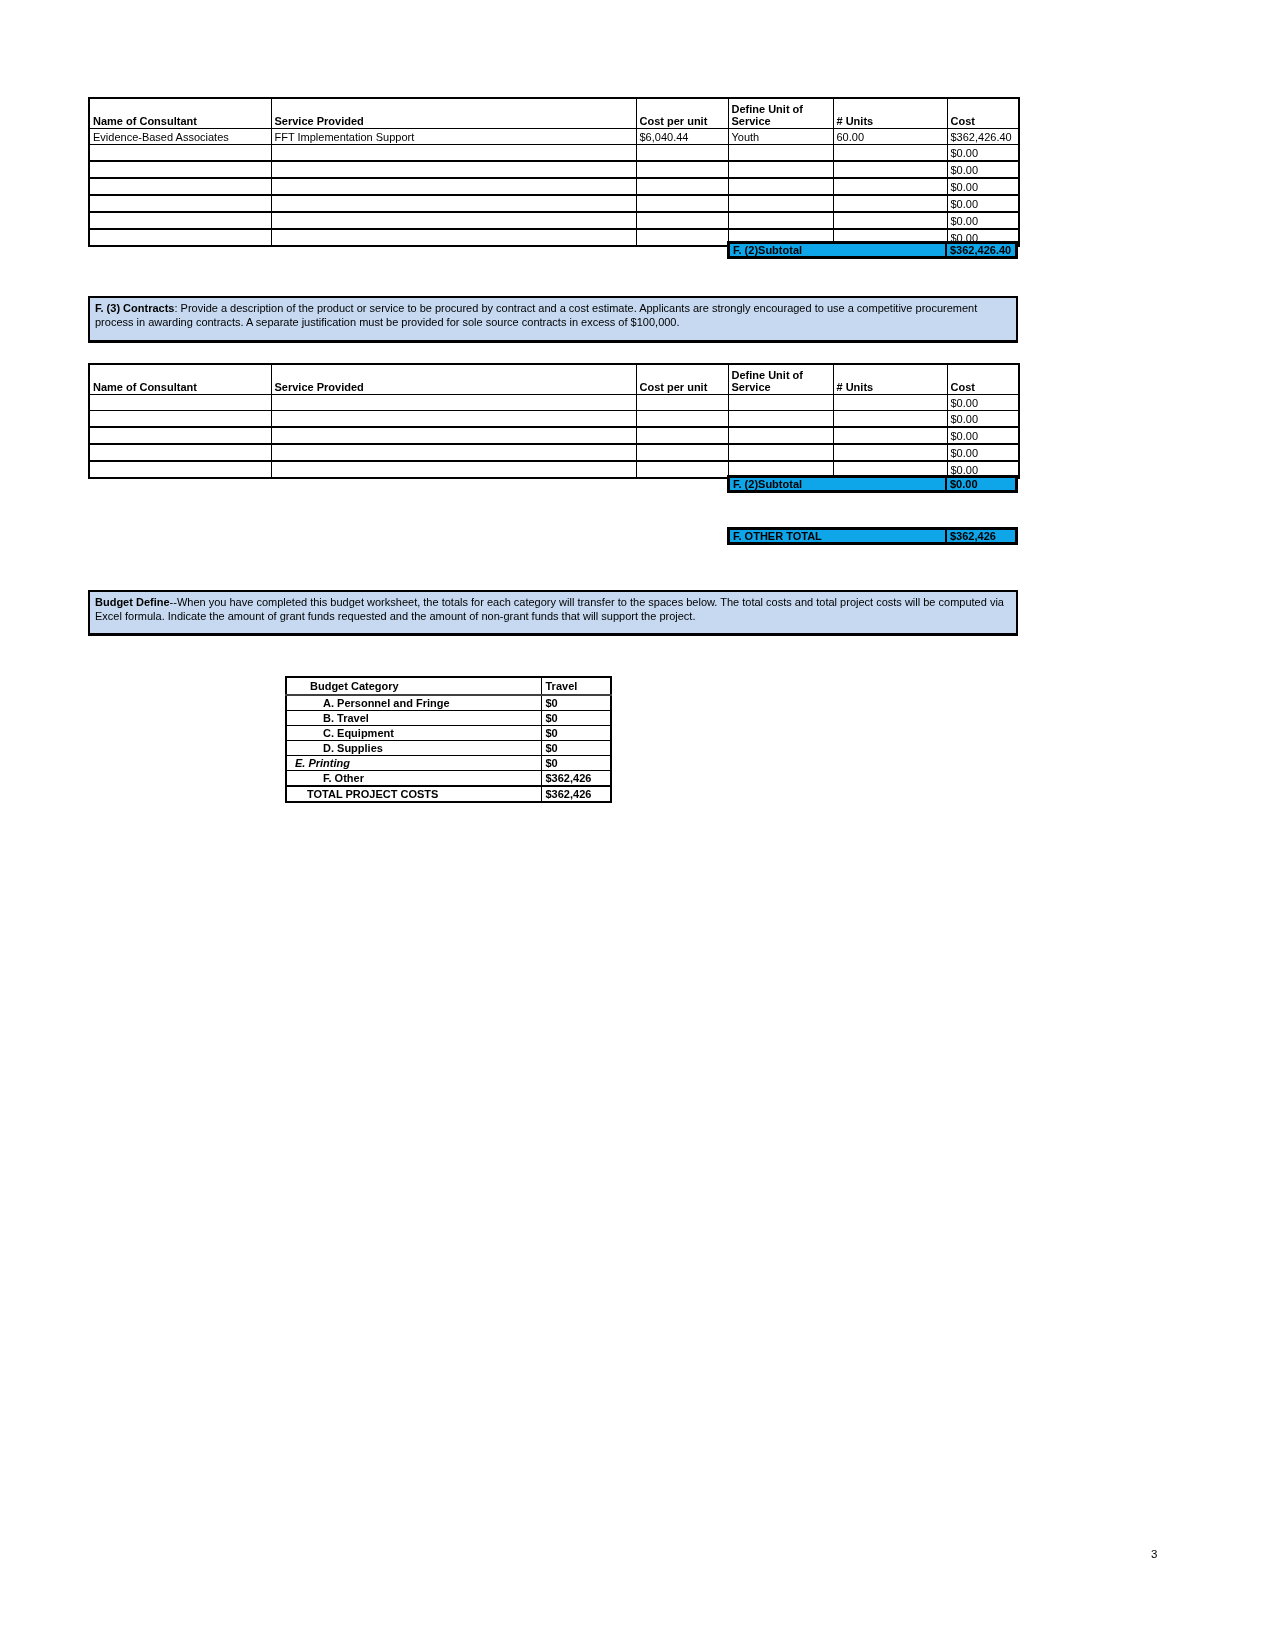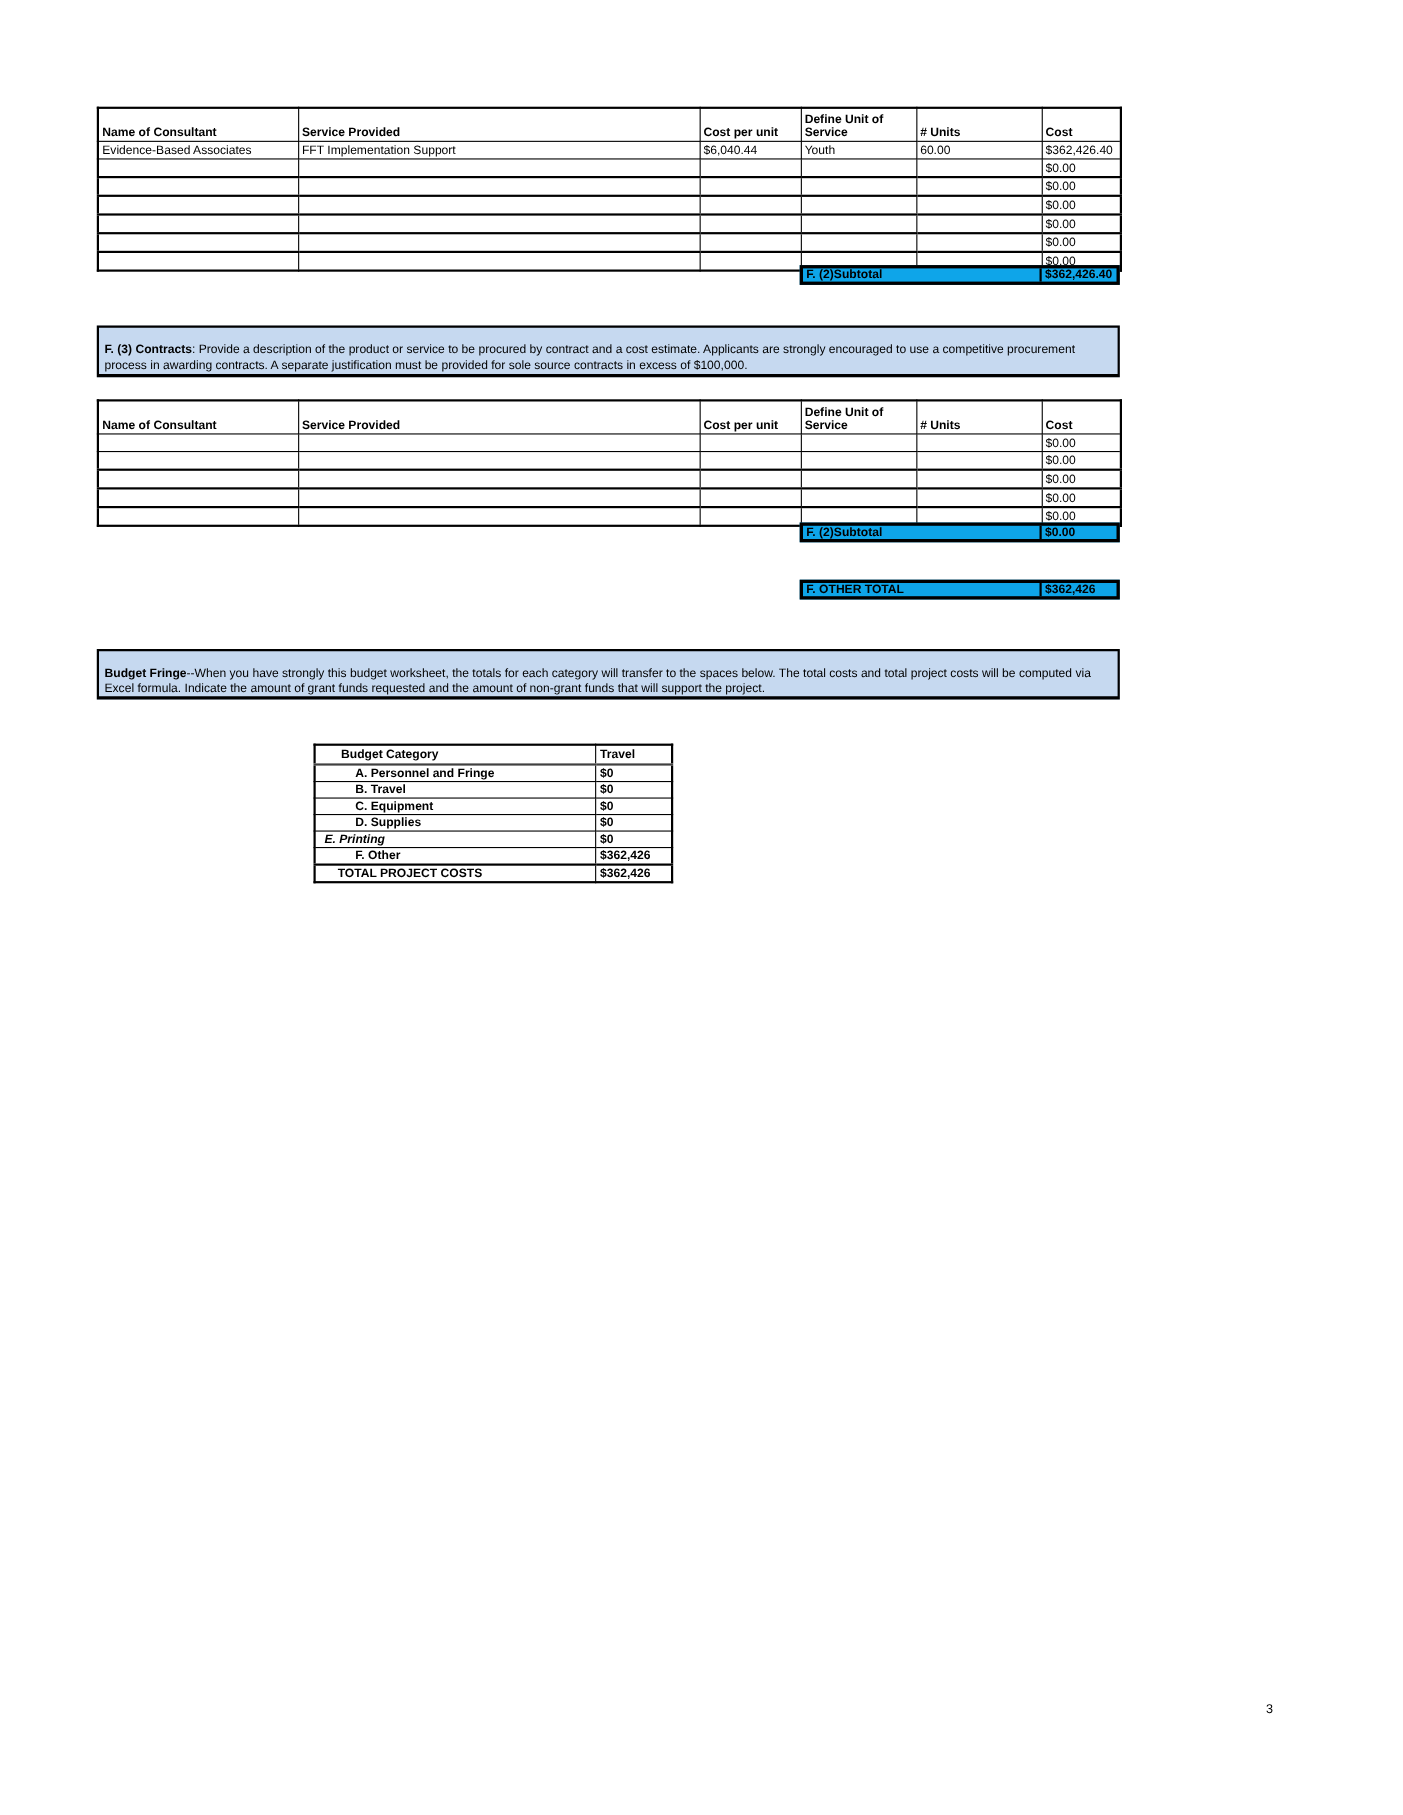--- a/index.html
+++ b/index.html
@@ -21,21 +21,21 @@
   
   .strip { position:absolute; left:727px; width:291px; height:18px; display:flex;
            border:3px solid #000; box-sizing:border-box; font-weight:bold; background:#0ea5e9; }
   .strip .label { box-sizing:border-box; width:217px; border-right:2px solid #000;
                   padding:0 3px; display:flex; align-items:center; white-space:nowrap; overflow:hidden; }
   .strip .value { flex:1; padding:0 3px; display:flex; align-items:center; white-space:nowrap; overflow:hidden; }
 
   
   .note { position:absolute; left:88px; width:930px; background:var(--note-bg,#c6d9f0);
           border:2px solid #000; border-bottom-width:3px; box-sizing:border-box;
-          padding:13px 5px; line-height:14px; overflow:hidden; }
+          padding:3px 5px; line-height:14px; overflow:hidden; }
   .note .nb { font-weight:bold; }
 
   
   .btable { left:285px; top:676px; width:325px; border:2px solid #000; }
   .btable th, .btable td { border:1px solid #000; padding:0 4px; font-weight:bold;
                            text-align:left; overflow:hidden; white-space:nowrap; }
   .btable th { height:16px; border-bottom:2px solid #404040; vertical-align:middle; }
   .btable td { height:14px; line-height:14px;margin-top:37px; }
   .btable tr.total td { border-top:2px solid #000; }
   .ind-head  { padding-left:23px !important; }
@@ -205,21 +205,21 @@
     <div class="label">F. (2)Subtotal</div>
     <div class="value">$0.00</div>
   </div>
 
   <div class="strip" style="top:527px;">
     <div class="label">F. OTHER TOTAL</div>
     <div class="value">$362,426</div>
   </div>
 
   <div class="note" style="top:590px;height:46px;">
-    <span class="nb">Budget Fringe</span><span>--When you have strongly this budget worksheet, the totals for each category will transfer to the spaces below.  The total costs and total project costs will be computed via Excel formula.  Indicate the amount of grant funds requested and the amount of non-grant funds that will support the project.</span>
+    <span class="nb">Budget Define</span><span>--When you have completed this budget worksheet, the totals for each category will transfer to the spaces below.  The total costs and total project costs will be computed via Excel formula.  Indicate the amount of grant funds requested and the amount of non-grant funds that will support the project.</span>
   </div>
 
   <table class="btable">
     <colgroup>
         <col style="width:255px">
         <col style="width:70px">
       </colgroup>
     <thead>
       <tr>
         <th class="ind-head">Budget Category</th>

